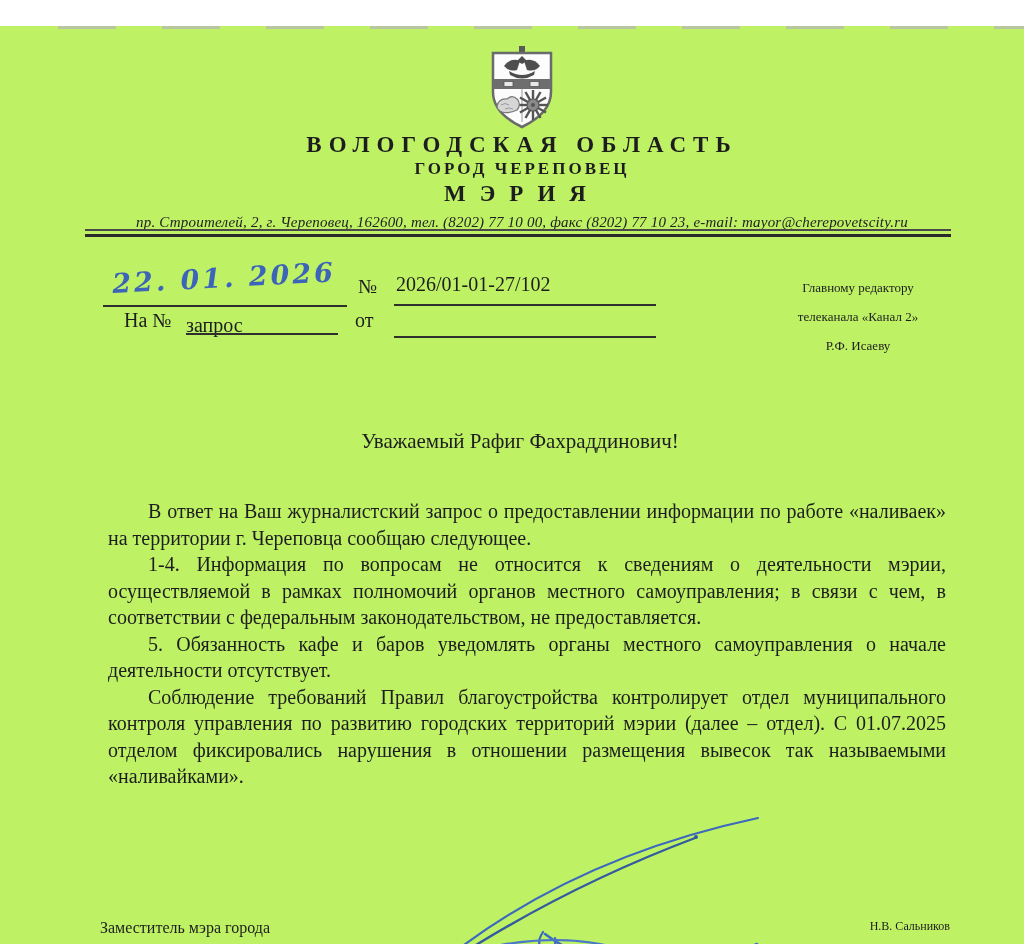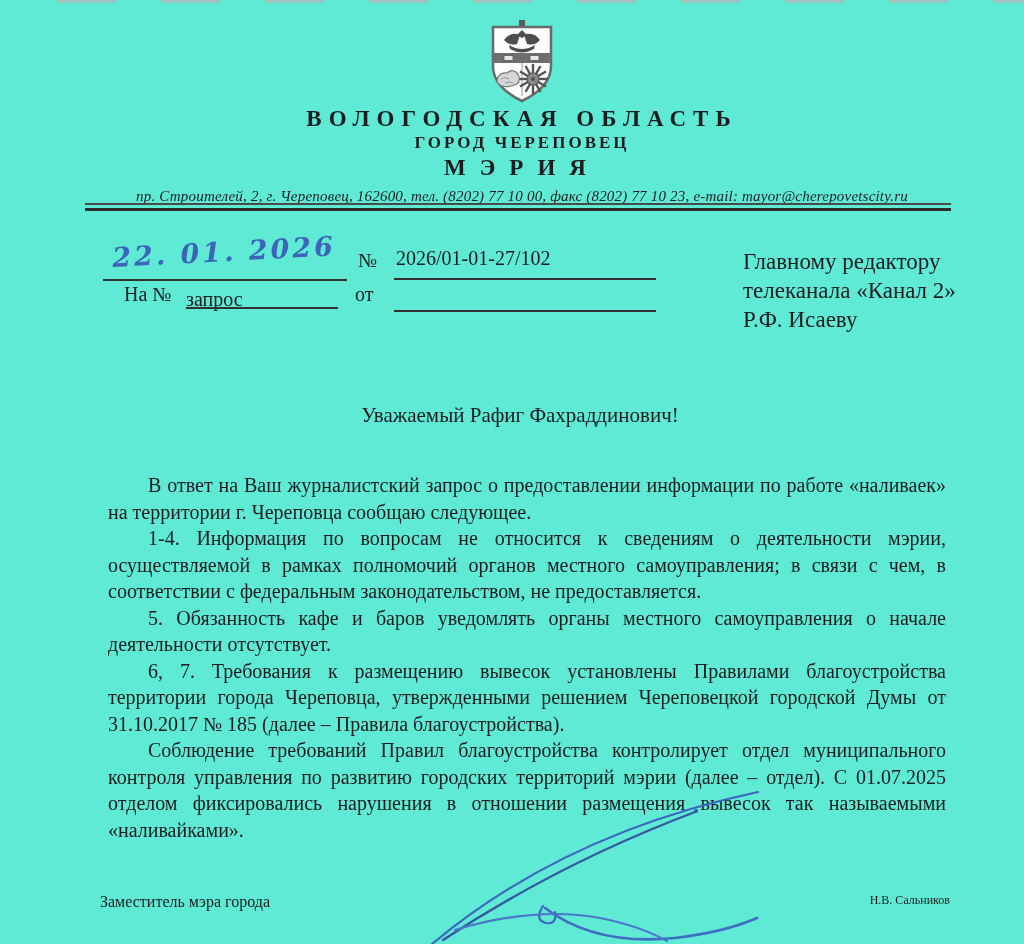--- a/index.html
+++ b/index.html
@@ -4,21 +4,21 @@
 <style>
   html,body{margin:0;padding:0;}
   body{
     width:1024px;height:944px;
     background:#ffffff;
     font-family:"Liberation Serif", serif;
     color:#1d1d1f;
     position:relative;
     overflow:hidden;
   }
-  .page{position:absolute;inset:0;background:#5eead4;}
+  .page{position:absolute;inset:0;background:#bef264;margin-top:26px;}
   
   .top-artifact{
     position:absolute;left:58px;top:0;width:966px;height:3px;
     background:repeating-linear-gradient(90deg,#b6b6b6 0 58px,transparent 58px 104px);
     opacity:.75;
   }
   
   .letterhead{position:absolute;left:10px;top:20px;width:1024px;text-align:center;}
   .emblem{display:block;margin:0 auto 2px auto;}
   .lh-region{font-size:23px;font-weight:bold;letter-spacing:7px;white-space:nowrap;}
@@ -43,21 +43,21 @@
   .u-d{left:394px;top:310px;width:262px;}
   .ref-label{position:absolute;font-size:20px;white-space:nowrap;}
   .ref-na{left:124px;top:283px;}
   .ref-no{left:358px;top:249px;}
   .ref-ot{left:355px;top:283px;}
   .ref-val{position:absolute;font-size:20px;text-align:left;white-space:nowrap;}
   .ref-zapros{left:186px;top:288px;width:152px;}
   .ref-num{left:396px;top:247px;width:258px;}
   .ref-date{left:396px;top:282px;width:258px;}
   
-  .addressee{position:absolute;left:743px;top:247px;font-size:23px;line-height:29px;width:280px;}
+  .addressee{position:absolute;left:718px;top:247px;font-size:13px;line-height:29px;width:280px;text-align:center;}
   
   .salutation{position:absolute;left:8px;top:403px;width:1024px;text-align:center;font-size:21px;}
   
   .body-text{position:absolute;left:108px;top:472px;width:838px;font-size:20px;line-height:26.5px;text-align:justify;}
   .body-text p{margin:0;text-indent:40px;}
   
   .sig-title{position:absolute;left:100px;top:893px;font-size:16px;}
   .sig-name{position:absolute;right:74px;top:893px;font-size:12px;}
   .sig-scribble{position:absolute;left:395px;top:778px;}
 </style>
@@ -125,21 +125,20 @@
     <div>телеканала «Канал 2»</div>
     <div>Р.Ф. Исаеву</div>
   </div>
 
   <div class="salutation">Уважаемый Рафиг Фахраддинович!</div>
 
   <div class="body-text">
     <p>В ответ на Ваш журналистский запрос о предоставлении информации по работе «наливаек» на территории г. Череповца сообщаю следующее.</p>
     <p>1-4. Информация по вопросам не относится к сведениям о деятельности мэрии, осуществляемой в рамках полномочий органов местного самоуправления; в связи с чем, в соответствии с федеральным законодательством, не предоставляется.</p>
     <p>5. Обязанность кафе и баров уведомлять органы местного самоуправления о начале деятельности отсутствует.</p>
-    <p>6, 7. Требования к размещению вывесок установлены Правилами благоустройства территории города Череповца, утвержденными решением Череповецкой городской Думы от 31.10.2017 № 185 (далее – Правила благоустройства).</p>
     <p>Соблюдение требований Правил благоустройства контролирует отдел муниципального контроля управления по развитию городских территорий мэрии (далее – отдел). С 01.07.2025 отделом фиксировались нарушения в отношении размещения вывесок так называемыми «наливайками».</p>
   </div>
 
   <div class="sig-title">Заместитель мэра города</div>
   <div class="sig-name">Н.В. Сальников</div>
   <svg class="sig-scribble" width="380" height="166" viewBox="0 0 380 166" aria-hidden="true">
     <g fill="none" stroke="#3c68be" stroke-linecap="round">
       <path d="M363,14 Q170,55 37,166" stroke-width="2.2"></path>
       <path d="M300,34 Q165,85 48,162" stroke-width="2.4" stroke="#33599f"></path>
       <circle cx="301" cy="33" r="2" fill="#33599f" stroke="none"></circle>

